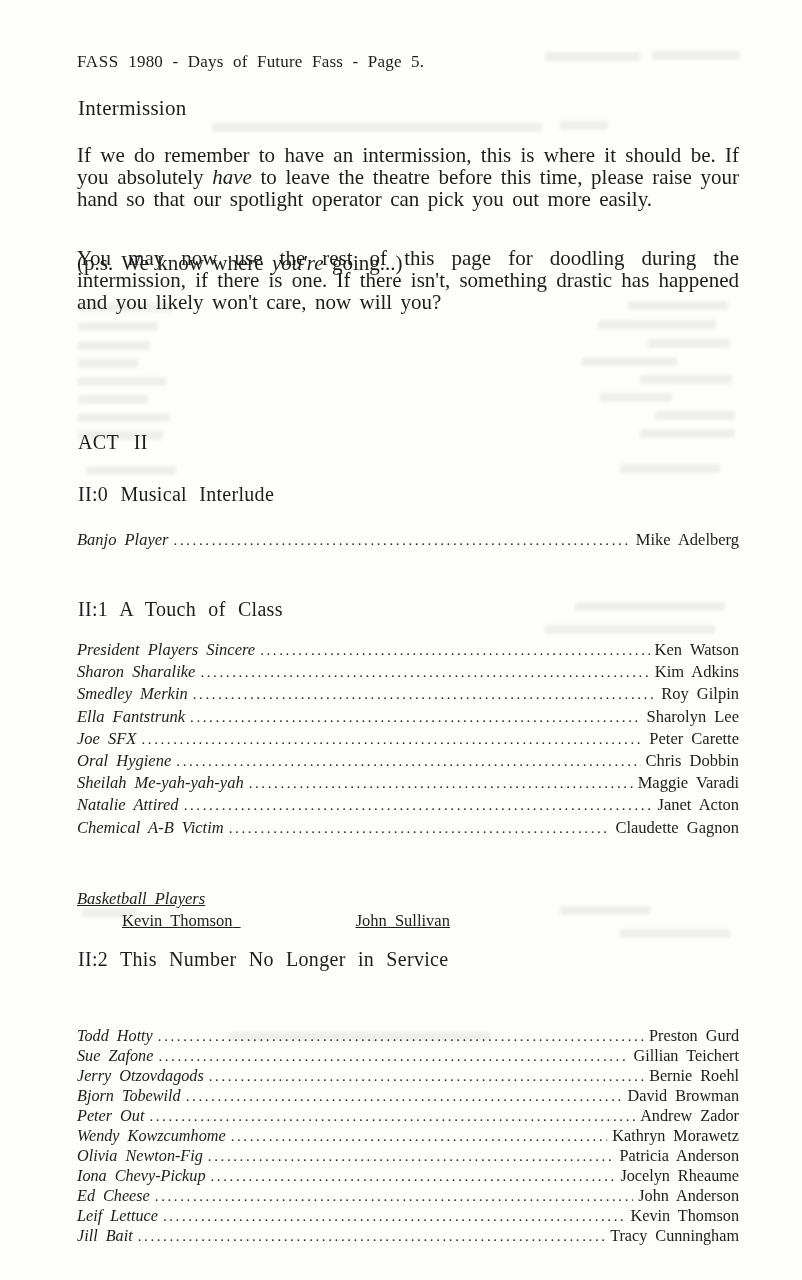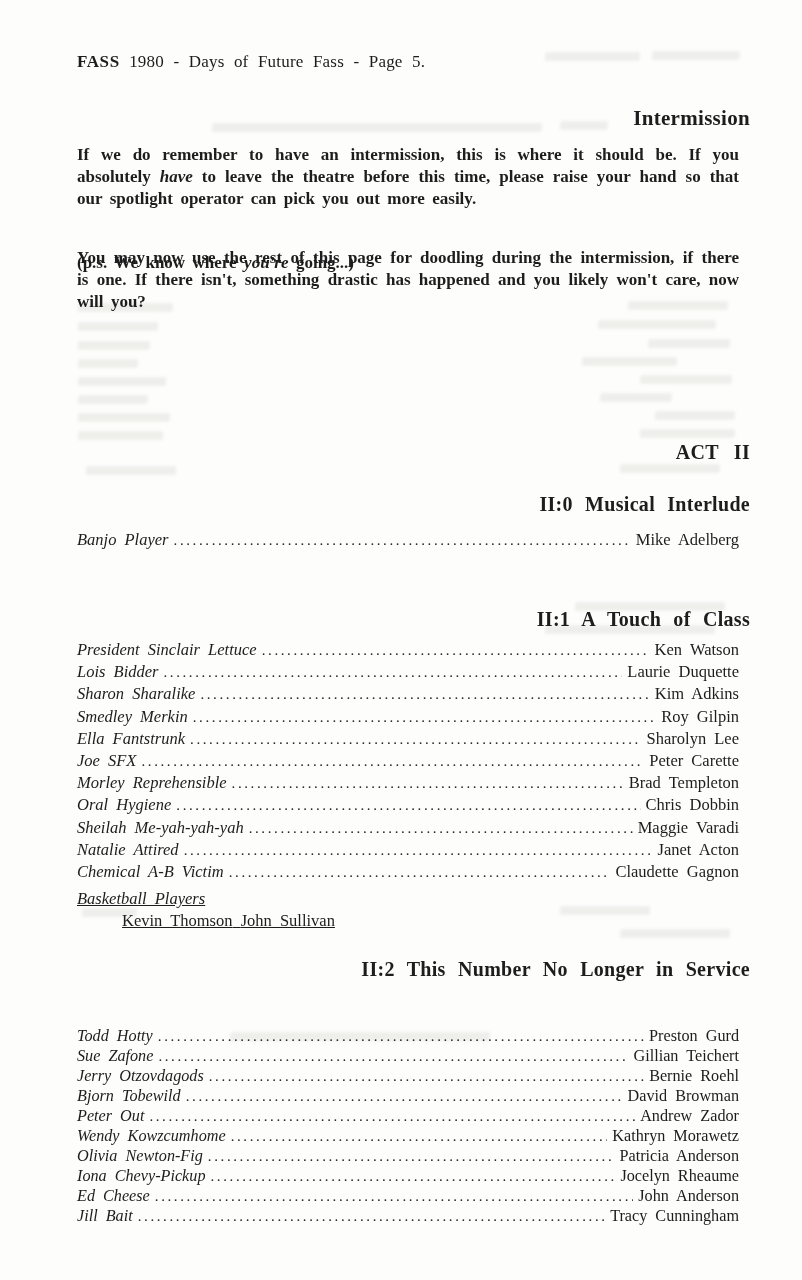--- a/index.html
+++ b/index.html
@@ -5,42 +5,42 @@
 <style>
   html,body{margin:0;padding:0;background:#ffffff;}
   .page{
     position:relative;width:802px;height:1280px;overflow:hidden;
     background:#fdfdfc;color:#1d1d1d;
     font-family:"Liberation Serif","DejaVu Serif",serif;
   }
   .abs{position:absolute;left:77px;width:662px;margin:0;}
   
   .pg-header{top:52px;font-size:17px;word-spacing:5px;letter-spacing:.2px;}
-  .pg-header .b{font-weight:bold;letter-spacing:.6px;}
-  
-  .h{font-weight:bold;text-align:right;word-spacing:7px;letter-spacing:.3px;margin:11px;}
+  .pg-header .b{font-weight:normal;letter-spacing:.6px;}
+  
+  .h{font-weight:normal;text-align:left;word-spacing:7px;letter-spacing:.3px;margin:1px;}
   .h1{top:95px;font-size:21px;}
   .h2{top:430px;font-size:20px;word-spacing:10px;}
   .h3{font-size:20px;}
   
-  .bodytext{font-size:17px;line-height:22px;word-spacing:3.2px;text-align:justify;font-weight:bold;}
+  .bodytext{font-size:21px;line-height:22px;word-spacing:3.2px;text-align:justify;}
   .single{text-align:left;margin-top:37px;}
   
   .cast-list{font-size:16.5px;line-height:21.2px;word-spacing:4px;text-align:center;}
   .cast-list.tight{line-height:20px;font-size:16.2px;}
   .cast-row{display:flex;align-items:baseline;}
   .role{font-style:italic;white-space:nowrap;padding-right:5px;}
   .dots{flex:1 1 auto;overflow:hidden;white-space:nowrap;letter-spacing:2.6px;
         font-size:15px;color:#262626;}
   .dots::after{content:"..........................................................................................................................................................................................................";}
   .actor{white-space:nowrap;padding-left:5px;}
   
   .cast-group{font-size:16.5px;line-height:21.5px;word-spacing:4px;text-decoration:underline;}
   .group-members .m1{margin-left:45px;}
-  .group-members .m2{}
+  .group-members .m2{margin-left:115px;}
   
   #ghost-layer{position:absolute;inset:0;}
   .ghost{
     position:absolute;height:9px;border-radius:2px;
     background:#98988c;opacity:.14;filter:blur(1.4px);
     transform:skewX(-4deg);
   }
 </style>
 </head>
 <body>
@@ -101,30 +101,25 @@
         <span class="actor">Mike Adelberg</span>
       </div>
 
     </div>
 
   <h3 class="abs h h3" style="top:597px">II:1 A Touch of Class</h3>
   <div class="abs cast-list" style="top:639px">
 
 
       <div class="cast-row">
-        <span class="role">President Sinclair Lettuce</span>
+        <span class="role">President Players Sincere</span>
         <span class="dots"></span>
         <span class="actor">Ken Watson</span>
       </div>
 
-      <div class="cast-row">
-        <span class="role">Lois Bidder</span>
-        <span class="dots"></span>
-        <span class="actor">Laurie Duquette</span>
-      </div>
 
       <div class="cast-row">
         <span class="role">Sharon Sharalike</span>
         <span class="dots"></span>
         <span class="actor">Kim Adkins</span>
       </div>
 
       <div class="cast-row">
         <span class="role">Smedley Merkin</span>
         <span class="dots"></span>
@@ -136,25 +131,20 @@
         <span class="dots"></span>
         <span class="actor">Sharolyn Lee</span>
       </div>
 
       <div class="cast-row">
         <span class="role">Joe SFX</span>
         <span class="dots"></span>
         <span class="actor">Peter Carette</span>
       </div>
 
-      <div class="cast-row">
-        <span class="role">Morley Reprehensible</span>
-        <span class="dots"></span>
-        <span class="actor">Brad Templeton</span>
-      </div>
 
       <div class="cast-row">
         <span class="role">Oral Hygiene</span>
         <span class="dots"></span>
         <span class="actor">Chris Dobbin</span>
       </div>
 
       <div class="cast-row">
         <span class="role">Sheilah Me-yah-yah-yah</span>
         <span class="dots"></span>
@@ -231,20 +221,25 @@
         <span class="dots"></span>
         <span class="actor">Jocelyn Rheaume</span>
       </div>
 
       <div class="cast-row">
         <span class="role">Ed Cheese</span>
         <span class="dots"></span>
         <span class="actor">John Anderson</span>
       </div>
 
+      <div class="cast-row">
+        <span class="role">Leif Lettuce</span>
+        <span class="dots"></span>
+        <span class="actor">Kevin Thomson</span>
+      </div>
 
       <div class="cast-row">
         <span class="role">Jill Bait</span>
         <span class="dots"></span>
         <span class="actor">Tracy Cunningham</span>
       </div>
     </div>
 
 </div>
 

